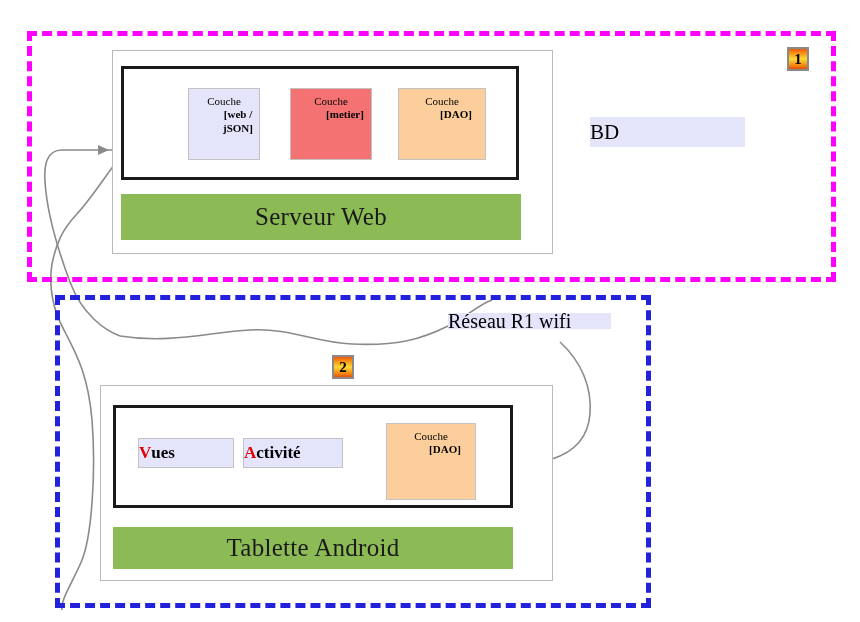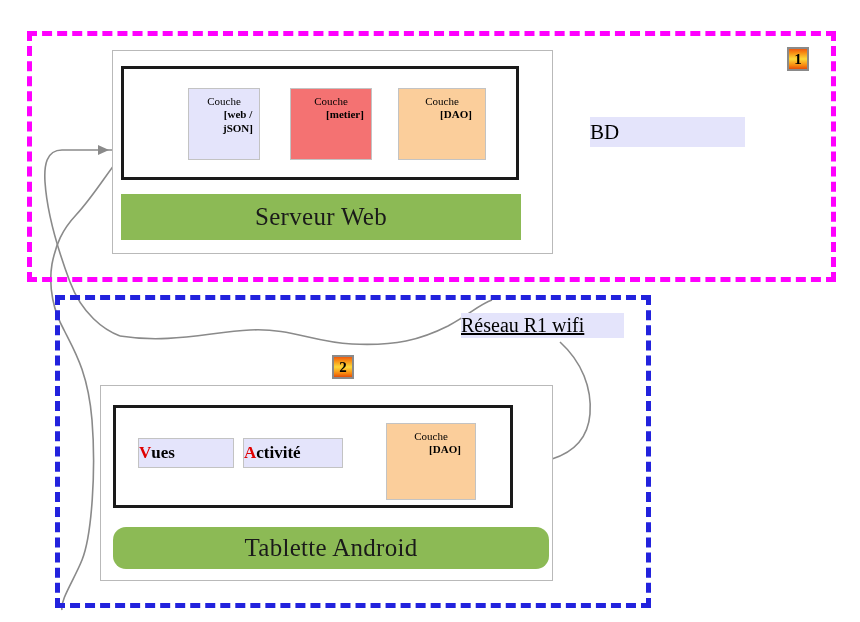--- a/index.html
+++ b/index.html
@@ -41,21 +41,21 @@
   .layerbox-server{left:121px;top:66px;width:398px;height:114px;}
   .layerbox-tablet{left:113px;top:405px;width:400px;height:103px;}
 
   
   .greenbar{
     position:absolute;box-sizing:border-box;background:#8CBA55;
     display:flex;align-items:center;justify-content:center;
     color:#1a1a1a;font-size:25px;letter-spacing:.3px;
   }
   .greenbar-server{left:121px;top:194px;width:400px;height:46px;}
-  .greenbar-tablet{left:113px;top:527px;width:436px;height:42px;border-radius:13px;}
+  .greenbar-tablet{left:113px;top:527px;width:400px;height:42px;}
 
   
   .tile{
     position:absolute;box-sizing:border-box;border:1px solid #c3c3c3;
     display:flex;flex-direction:column;align-items:center;justify-content:flex-start;
     padding-top:6px;color:#000;font-size:11px;line-height:1.22;text-align:center;
   }
   .tile .t-head{font-weight:normal;}
   .tile .t-sub{font-weight:bold;margin-left:28px;}
   .tile-web   {left:188px;top:88px;width:72px;height:72px;background:#E4E4FB;}
@@ -65,21 +65,21 @@
 
   
   .lav{
     position:absolute;box-sizing:border-box;background:#E4E4FB;
     display:flex;align-items:center;justify-content:flex-start;
     color:#000;text-align:center;
   }
   .lav-bd{left:590px;top:117px;width:155px;height:30px;font-size:21px;}
   .lav-vues{left:138px;top:438px;width:96px;height:30px;font-size:17px;font-weight:bold;border:1px solid #c3c3c3;}
   .lav-act{left:243px;top:438px;width:100px;height:30px;font-size:17px;font-weight:bold;border:1px solid #c3c3c3;}
-  .lav-reseau{left:461px;top:313px;width:163px;height:25px;font-size:20px;text-decoration:underline;}
+  .lav-reseau{left:448px;top:313px;width:163px;height:16px;font-size:20px;}
   .cap{color:#E00000;}
 
   
   #connectors{position:absolute;left:0;top:0;width:860px;height:622px;pointer-events:none;}
 </style>
 </head>
 <body>
 
 <div id="stage">
 

